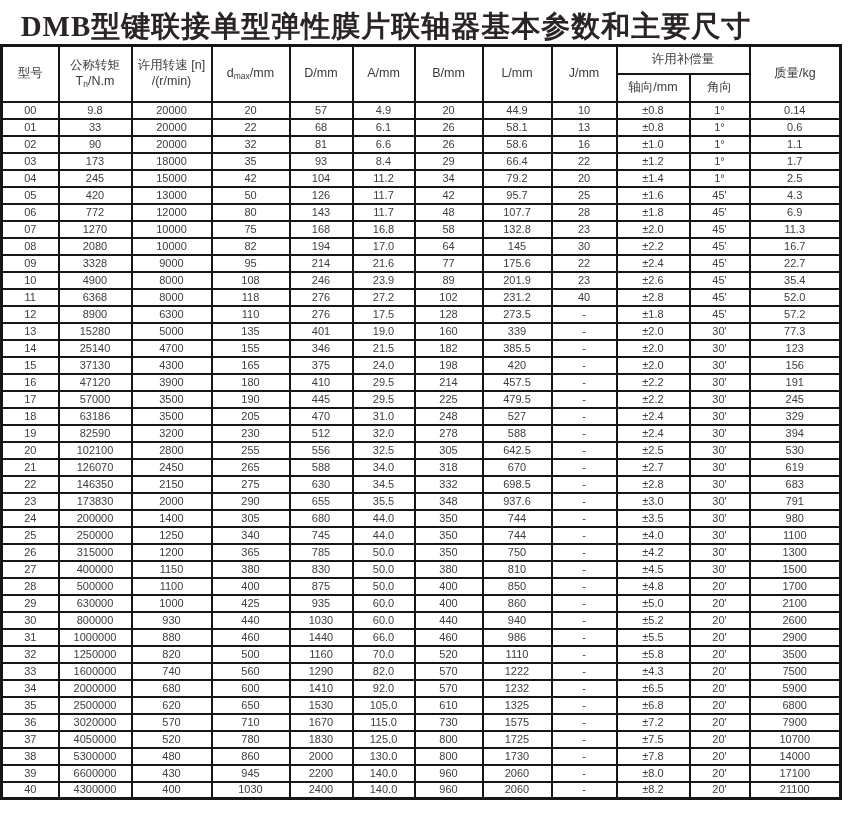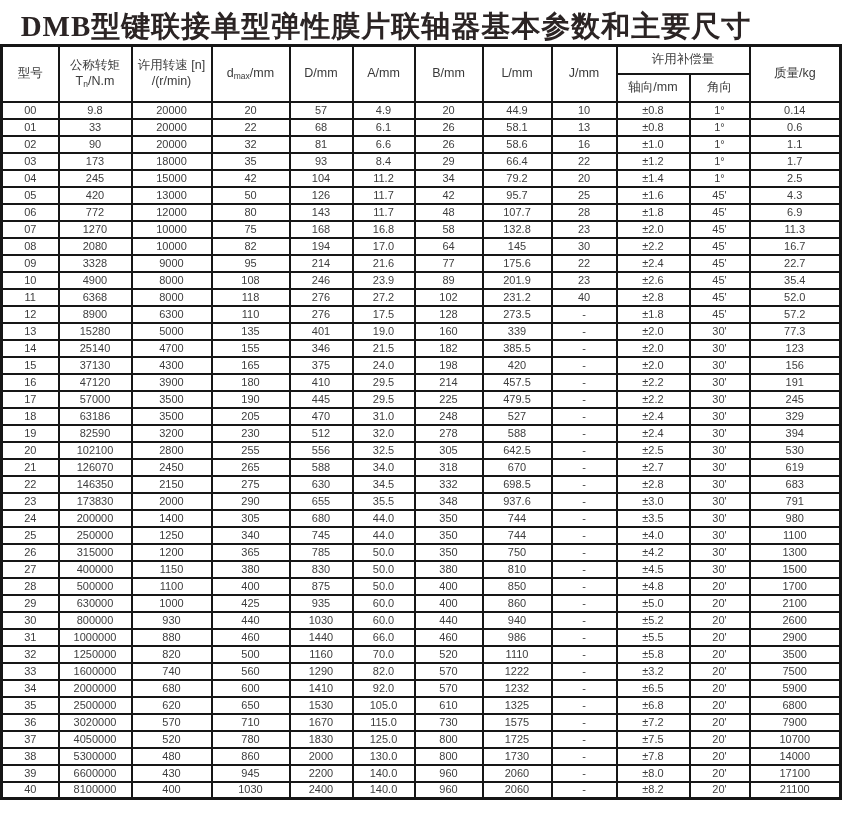--- a/index.html
+++ b/index.html
@@ -575,21 +575,21 @@
         <tr>
           <td>33</td>
           <td>1600000</td>
           <td>740</td>
           <td>560</td>
           <td>1290</td>
           <td>82.0</td>
           <td>570</td>
           <td>1222</td>
           <td>-</td>
-          <td>±3.2</td>
+          <td>±4.3</td>
           <td>20'</td>
           <td>7500</td>
         </tr>
         <tr>
           <td>34</td>
           <td>2000000</td>
           <td>680</td>
           <td>600</td>
           <td>1410</td>
           <td>92.0</td>
@@ -665,21 +665,21 @@
           <td>140.0</td>
           <td>960</td>
           <td>2060</td>
           <td>-</td>
           <td>±8.0</td>
           <td>20'</td>
           <td>17100</td>
         </tr>
         <tr>
           <td>40</td>
-          <td>8100000</td>
+          <td>4300000</td>
           <td>400</td>
           <td>1030</td>
           <td>2400</td>
           <td>140.0</td>
           <td>960</td>
           <td>2060</td>
           <td>-</td>
           <td>±8.2</td>
           <td>20'</td>
           <td>21100</td>

